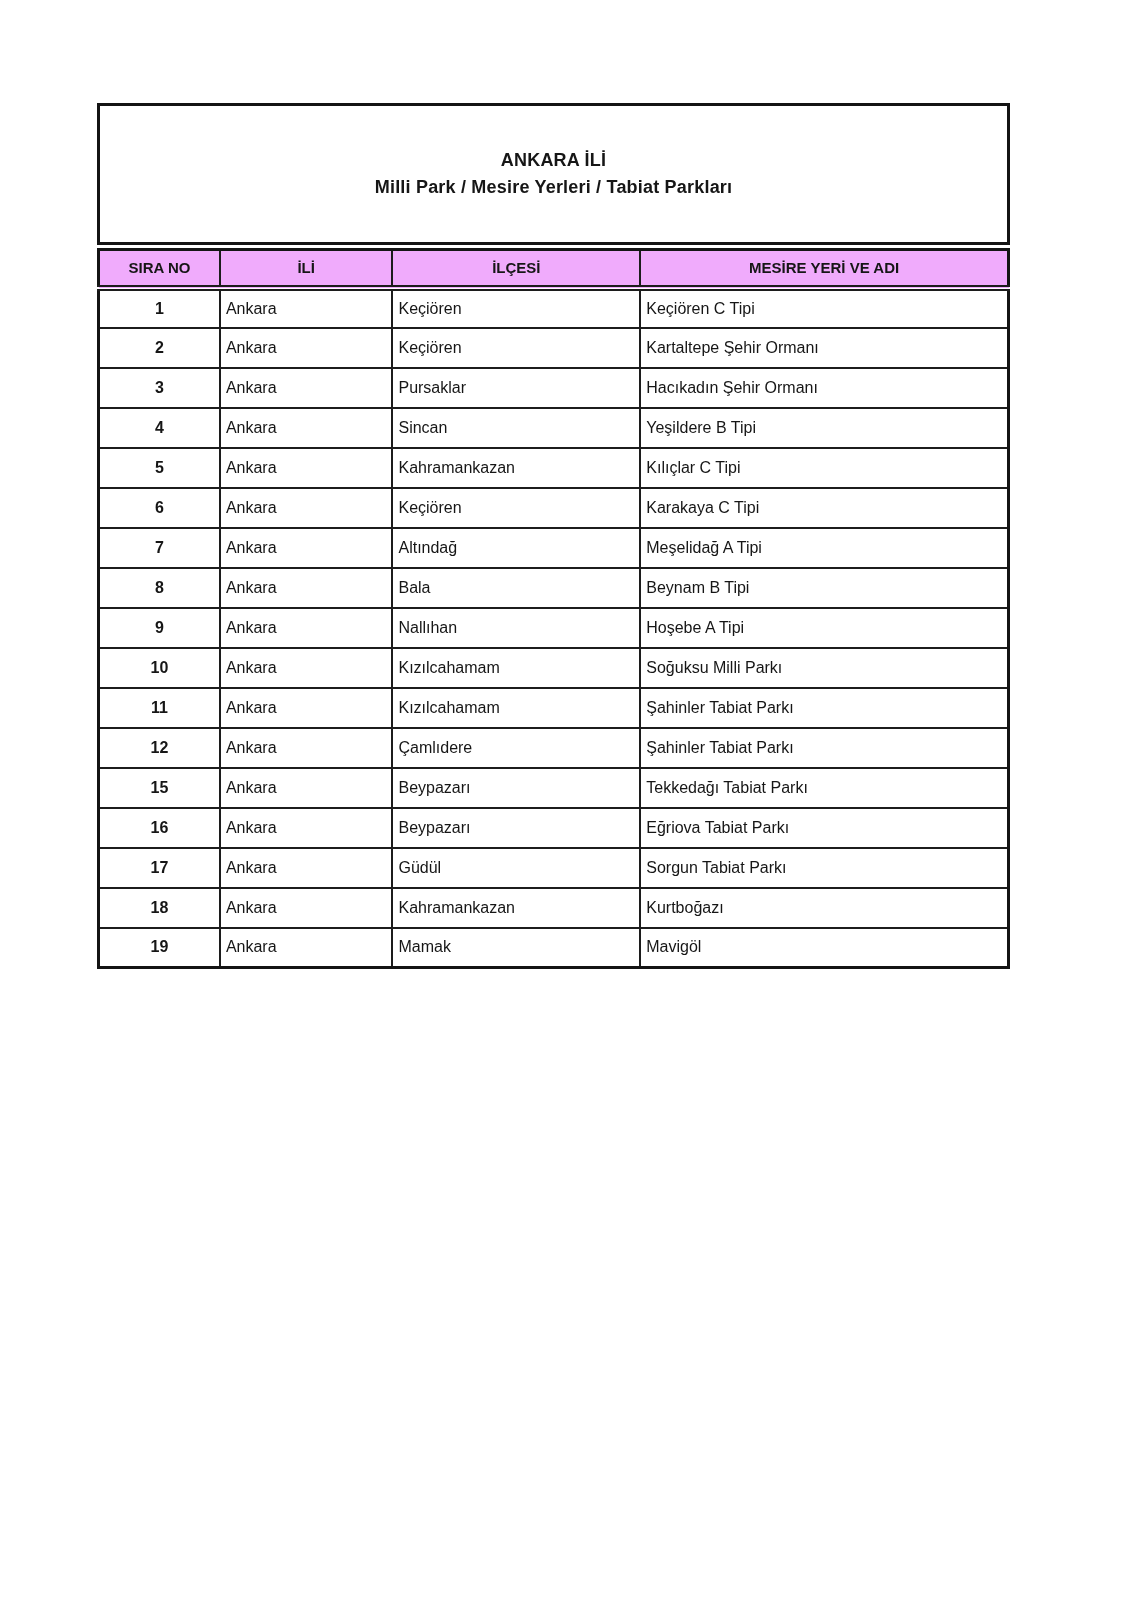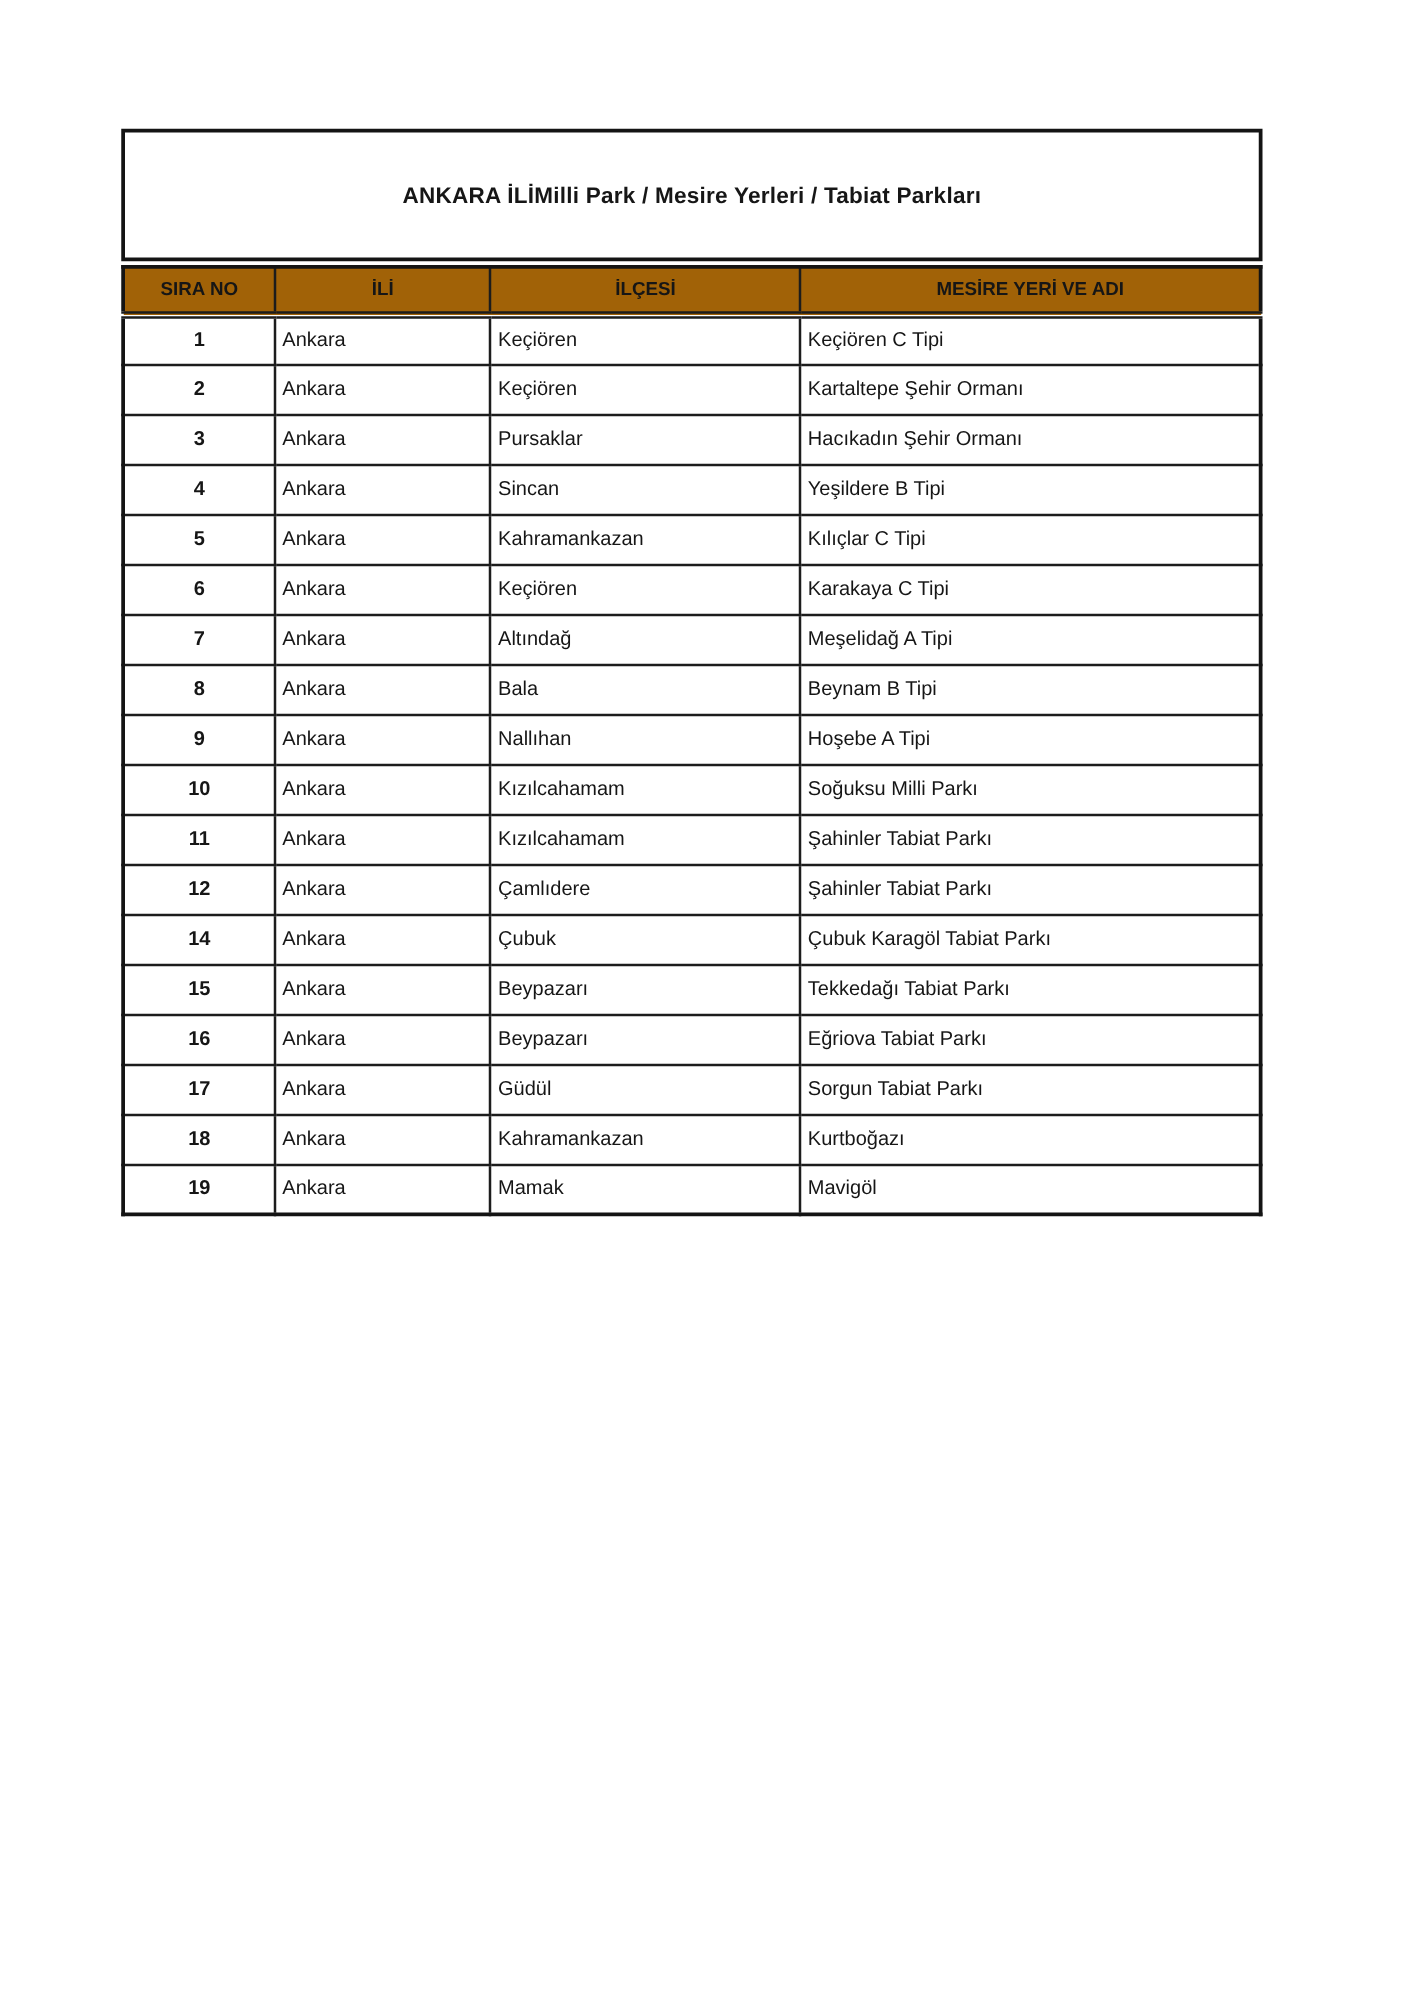--- a/index.html
+++ b/index.html
@@ -18,22 +18,23 @@
   }
   .content {
     position: absolute;
     left: 97px;
     top: 103px;
     width: 913px;
   }
   .title-box {
     box-sizing: border-box;
     border: 3px solid #141414;
-    height: 106px;
+    height: 142px;
     display: flex;
+    flex-direction: column;
     justify-content: center;
     align-items: center;
     text-align: center;
     gap: 0;
   }
   .title-line {
     font-weight: bold;
     font-size: 18px;
     line-height: 27px;
     letter-spacing: 0.2px;
@@ -52,21 +53,21 @@
   table.parks th {
     box-sizing: border-box;
     border: 2px solid #1c1c1c;
     border-bottom: 6px double #1c1c1c;
     height: 38px;
     font-size: 15px;
     font-weight: bold;
     text-align: center;
     vertical-align: middle;
     padding: 0 4px;
-    background: #a16207;
+    background: #f0abfc;
   }
   table.parks td {
     box-sizing: border-box;
     border: 2px solid #1c1c1c;
     height: 40px;
     font-size: 16px;
     vertical-align: middle;
     padding: 0 4px 0 5px;
     background: #ffffff;
     white-space: nowrap;
@@ -171,26 +172,20 @@
     <td>Kızılcahamam</td>
     <td>Şahinler Tabiat Parkı</td>
   </tr>
           <tr>
     <td class="num">12</td>
     <td>Ankara</td>
     <td>Çamlıdere</td>
     <td>Şahinler Tabiat Parkı</td>
   </tr>
           <tr>
-    <td class="num">14</td>
-    <td>Ankara</td>
-    <td>Çubuk</td>
-    <td>Çubuk Karagöl Tabiat Parkı</td>
-  </tr>
-          <tr>
     <td class="num">15</td>
     <td>Ankara</td>
     <td>Beypazarı</td>
     <td>Tekkedağı Tabiat Parkı</td>
   </tr>
           <tr>
     <td class="num">16</td>
     <td>Ankara</td>
     <td>Beypazarı</td>
     <td>Eğriova Tabiat Parkı</td>

